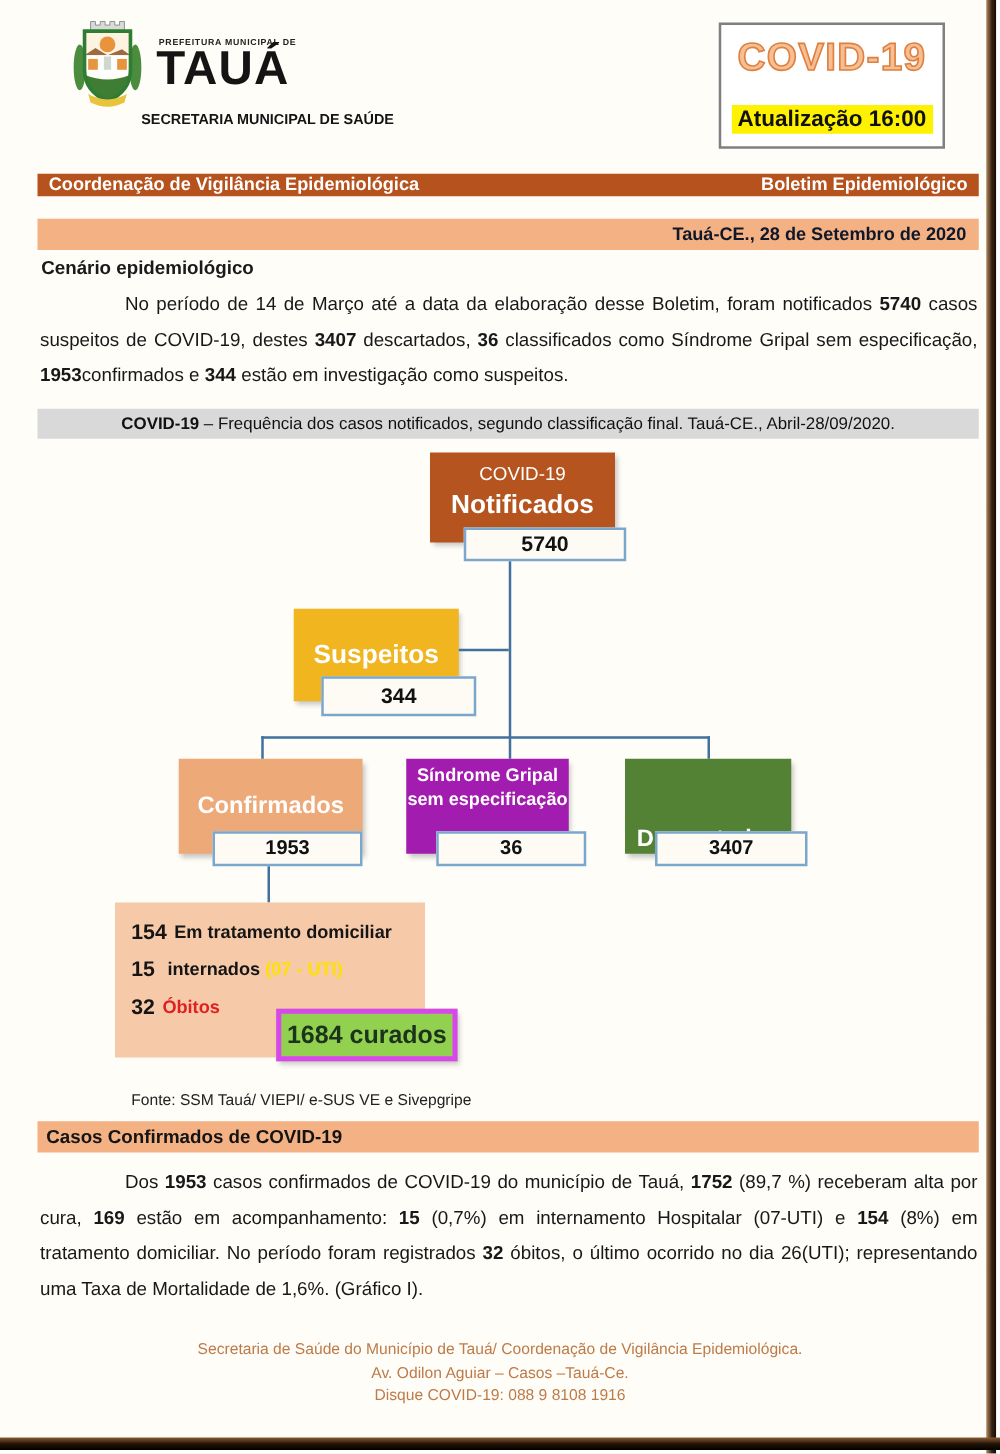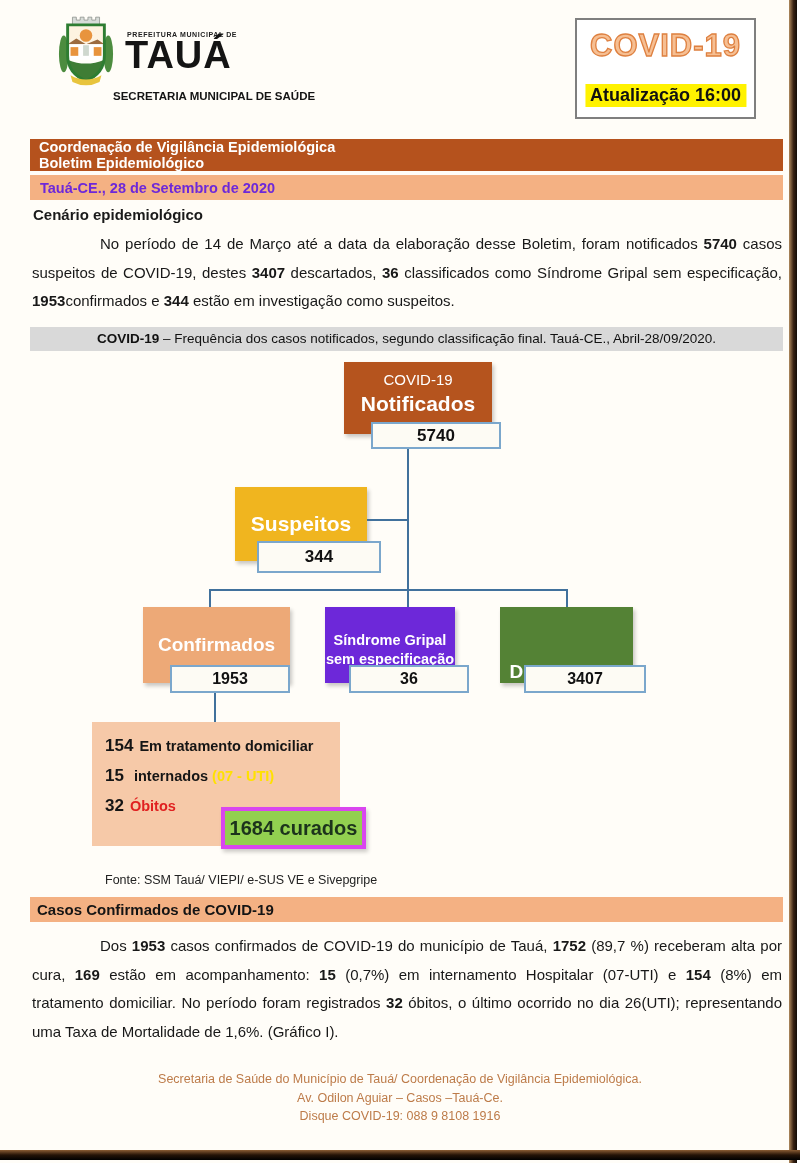--- a/index.html
+++ b/index.html
@@ -23,46 +23,46 @@
   .covid-badge{position:absolute;left:575px;top:18px;width:177px;height:97px;
     background:#fff;border:2px solid #7f7f7f;}
   .covid-badge .title{
     position:absolute;left:0;right:0;top:8px;text-align:center;
     font-size:31px;font-weight:700;letter-spacing:1px;
     color:#f6bf93;-webkit-text-stroke:1.3px #de8040;}
   .covid-badge .update{
     position:absolute;left:50%;transform:translateX(-50%);top:64px;white-space:nowrap;
     font-size:18px;font-weight:700;color:#111;background:#fff200;padding:1px 5px;}
   
-  .bar-dark{position:absolute;left:30px;top:139px;width:753px;height:32px;background:#b5521d;
-    display:flex;align-items:flex-start;justify-content:space-between;padding:0 9px;box-sizing:border-box;
-    color:#fff;font-weight:700;font-size:14.5px;flex-direction:column;}
+  .bar-dark{position:absolute;left:30px;top:139px;width:753px;height:18px;background:#b5521d;
+    display:flex;align-items:center;justify-content:space-between;padding:0 9px;box-sizing:border-box;
+    color:#fff;font-weight:700;font-size:14.5px;}
   .bar-light{position:absolute;left:30px;top:175px;width:753px;height:25px;background:#f4b183;
-    display:flex;align-items:center;justify-content:flex-start;padding:0 10px;box-sizing:border-box;
-    color:#6d28d9;font-weight:700;font-size:14.5px;}
+    display:flex;align-items:center;justify-content:flex-end;padding:0 10px;box-sizing:border-box;
+    color:#0f172a;font-weight:700;font-size:14.5px;}
   
   .h-scenario{position:absolute;left:33px;top:206px;font-size:15px;font-weight:700;}
   .para{position:absolute;text-align:justify;font-size:15px;line-height:28.5px;color:#181818;}
   .para b,.rich b{font-weight:700;}
   .para-1{left:32px;top:230px;width:750px;text-indent:68px;}
   .para-2{left:32px;top:932px;width:750px;text-indent:68px;}
   .caption-bar{position:absolute;left:30px;top:327px;width:753px;height:24px;background:#d9d9d9;
     text-align:center;font-size:13.5px;line-height:24px;color:#111;}
   
   .fc-box{position:absolute;color:#fff;font-weight:700;text-align:center;
     box-shadow:2px 3px 4px rgba(0,0,0,.22);}
   .fc-notificados{left:344px;top:362px;width:148px;height:72px;background:#b5541e;}
   .fc-notificados .l1{font-size:15px;font-weight:400;margin-top:9px;}
   .fc-notificados .l2{font-size:21px;font-weight:700;margin-top:4px;}
   .fc-suspeitos{left:235px;top:487px;width:132px;height:74px;background:#f0b51f;
     display:flex;align-items:center;justify-content:center;font-size:21px;}
   .fc-confirmados{left:143px;top:607px;width:147px;height:76px;background:#eda977;
     display:flex;align-items:center;justify-content:center;font-size:19px;}
-  .fc-sindrome{left:325px;top:607px;width:130px;height:76px;background:#6d28d9;
-    font-size:14.5px;line-height:19px;padding-top:24px;box-sizing:border-box;}
+  .fc-sindrome{left:325px;top:607px;width:130px;height:76px;background:#a21caf;
+    font-size:14.5px;line-height:19px;padding-top:5px;box-sizing:border-box;}
   .fc-descartados{left:500px;top:607px;width:133px;height:76px;background:#548235;
     display:flex;align-items:flex-end;justify-content:center;font-size:19px;}
   .fc-value{position:absolute;background:#fdfbf4;border:2px solid #7ba7cc;
     text-align:center;font-weight:700;color:#111;z-index:3;}
   .v-5740{left:371px;top:422px;width:126px;height:23px;font-size:17px;line-height:23px;}
   .v-344{left:257px;top:541px;width:120px;height:28px;font-size:17px;line-height:28px;}
   .v-1953{left:170px;top:665px;width:116px;height:24px;font-size:16px;line-height:24px;}
   .v-36{left:349px;top:665px;width:116px;height:24px;font-size:16px;line-height:24px;}
   .v-3407{left:524px;top:665px;width:118px;height:24px;font-size:16px;line-height:24px;}
   .conn{position:absolute;background:#41719c;z-index:1;}

